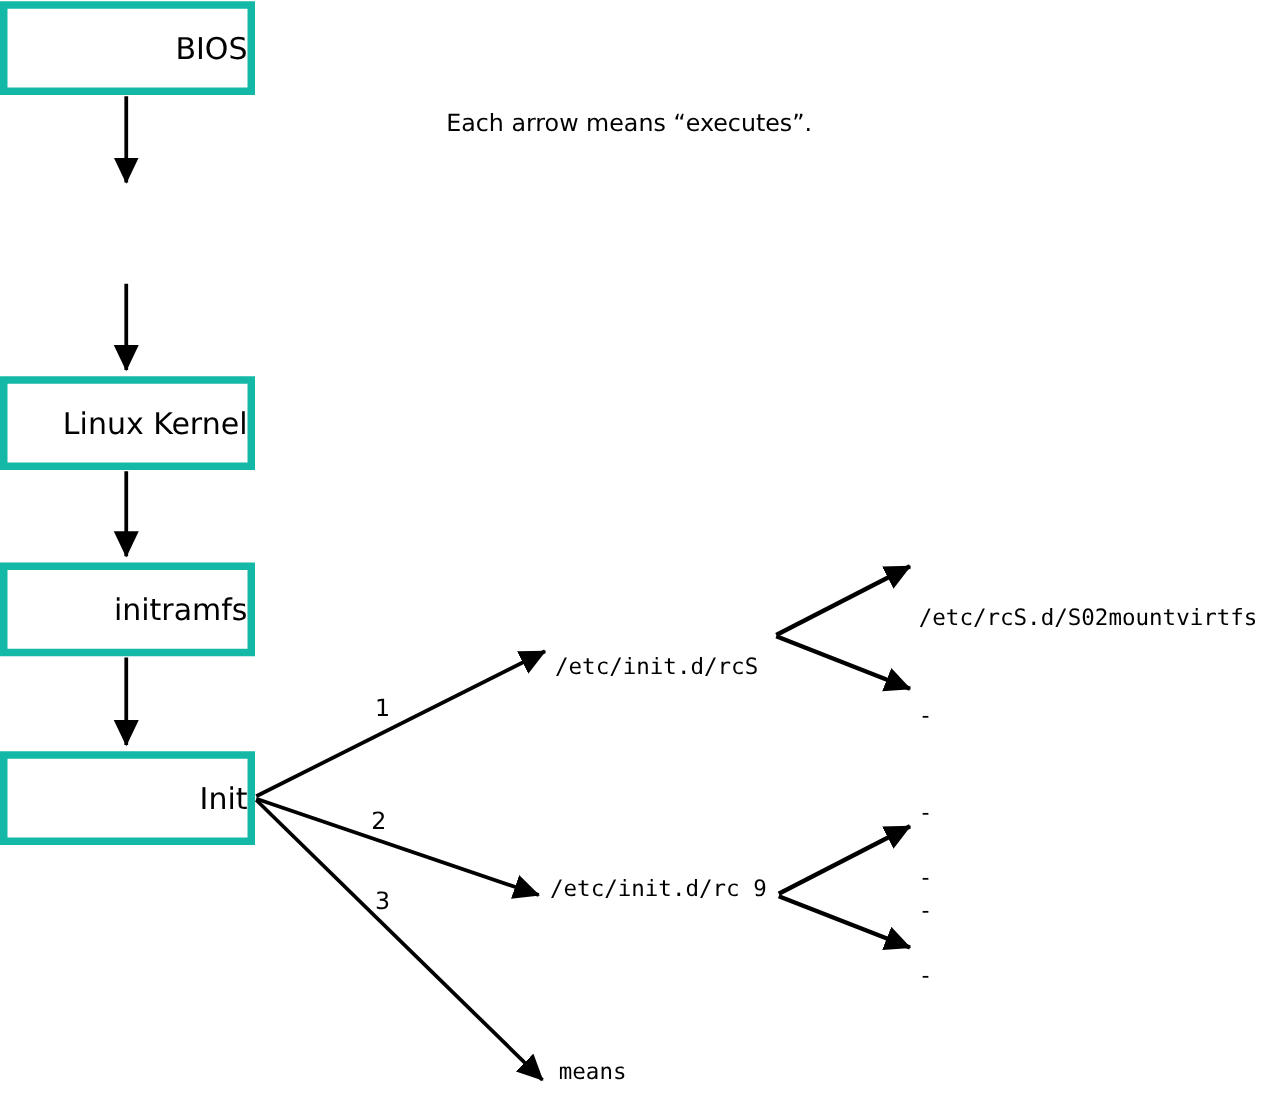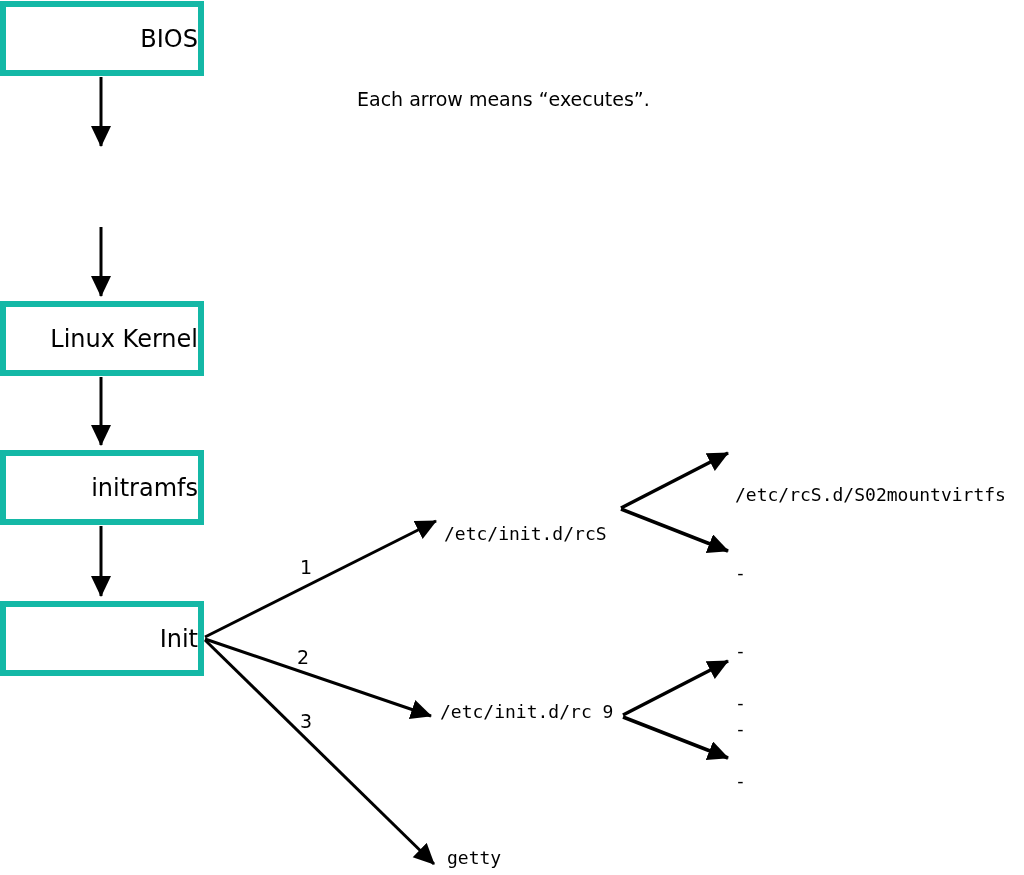--- a/index.html
+++ b/index.html
@@ -116,21 +116,21 @@
   </div>
 
   <div class="note">Each arrow means “executes”.</div>
 
   <div class="num n1">1</div>
   <div class="num n2">2</div>
   <div class="num n3">3</div>
 
   <div class="mono lbl lbl-rcs">/etc/init.d/rcS</div>
   <div class="mono lbl lbl-rc2">/etc/init.d/rc 9</div>
-  <div class="mono lbl lbl-getty">getty</div>
+  <div class="mono lbl lbl-getty">means</div>
 
   <div class="mono scripts scripts-rcs">
     <div>/etc/rcS.d/S02mountvirtfs</div>
     <div>-</div>
     <div>-</div>
     <div>-</div>
   </div>
 
   <div class="mono scripts scripts-rc2">
     <div>-</div>

